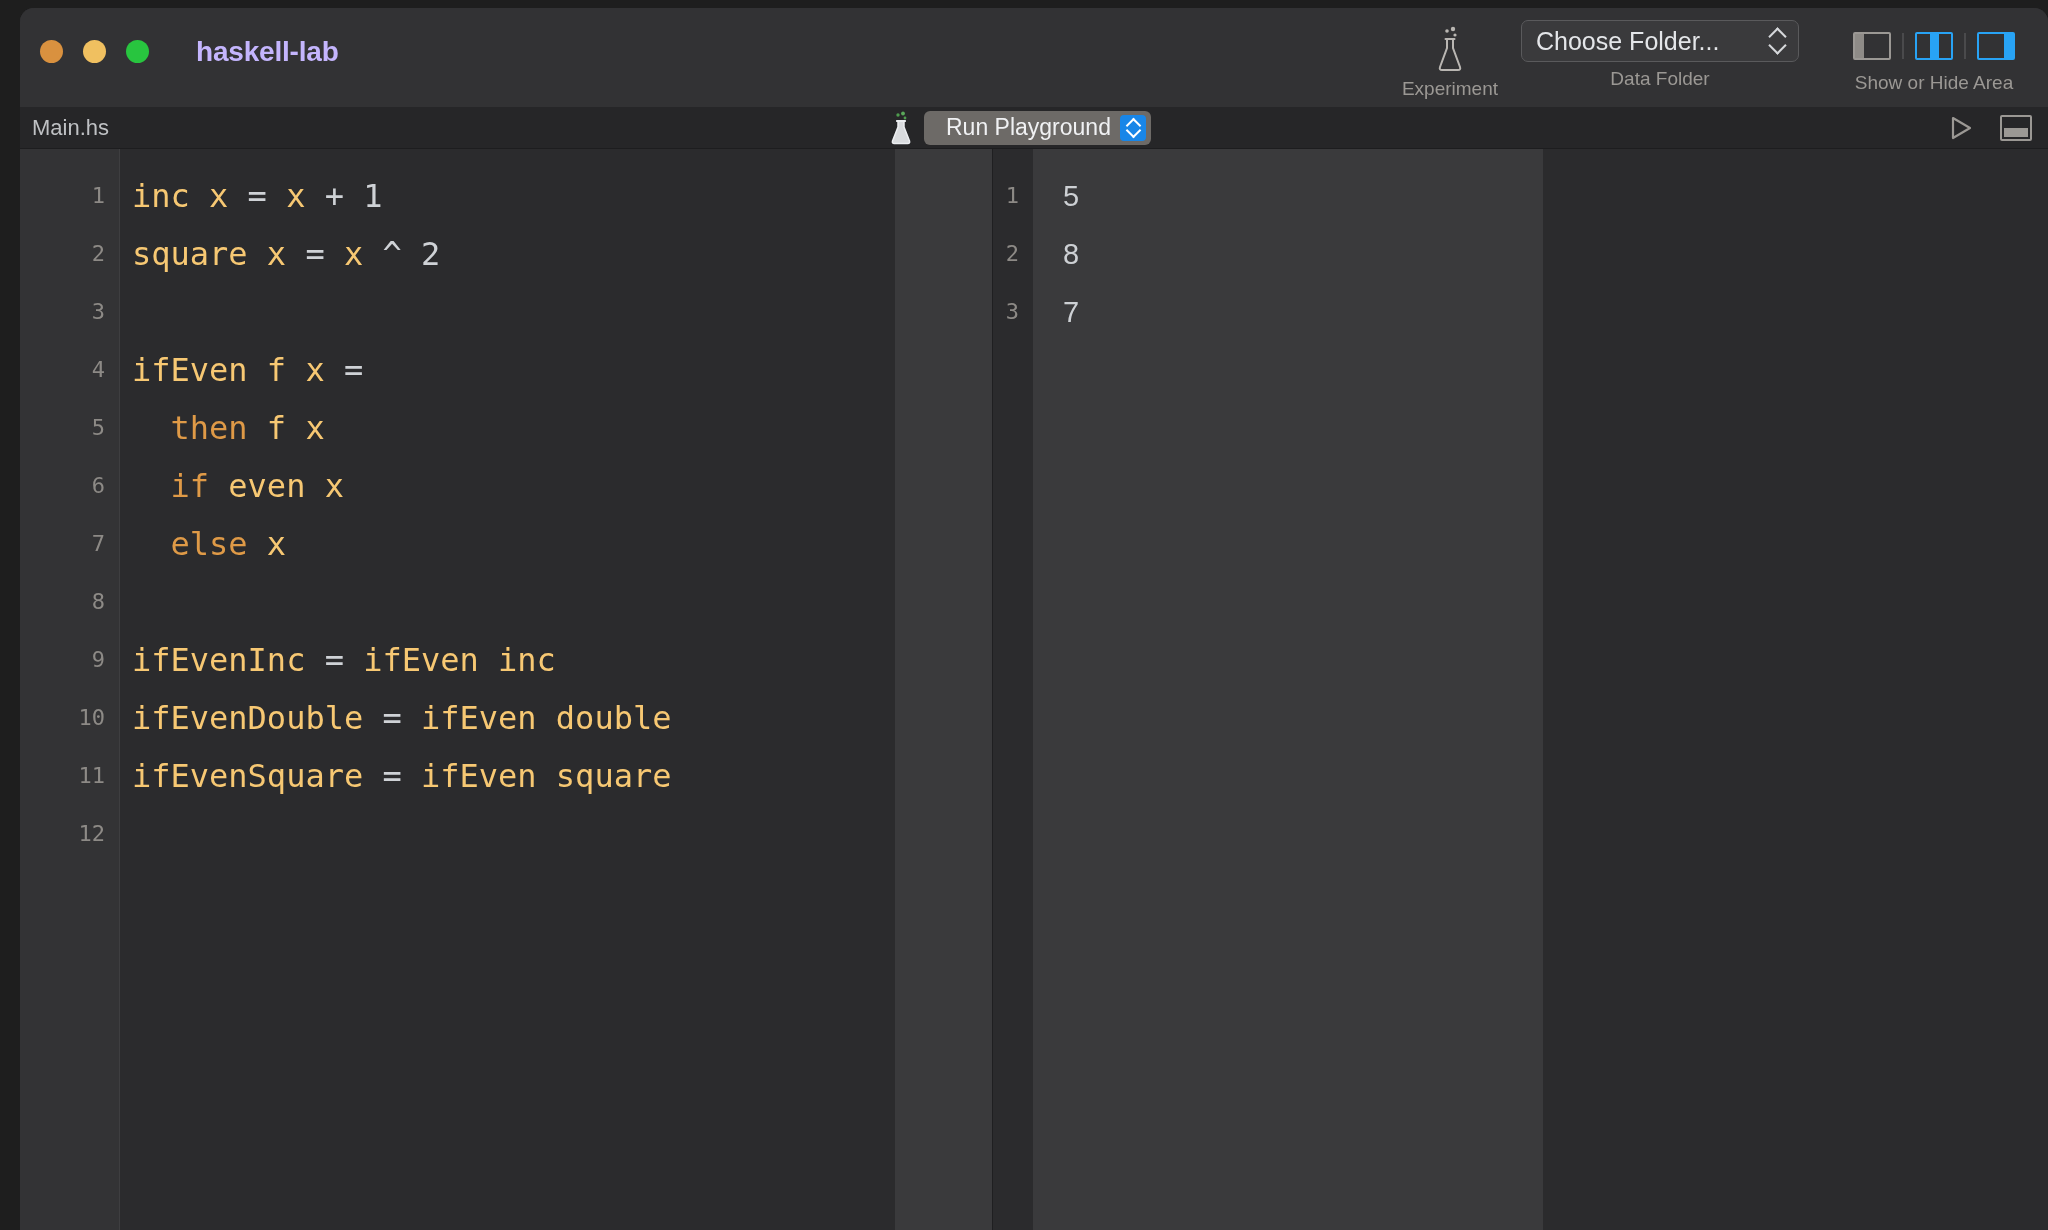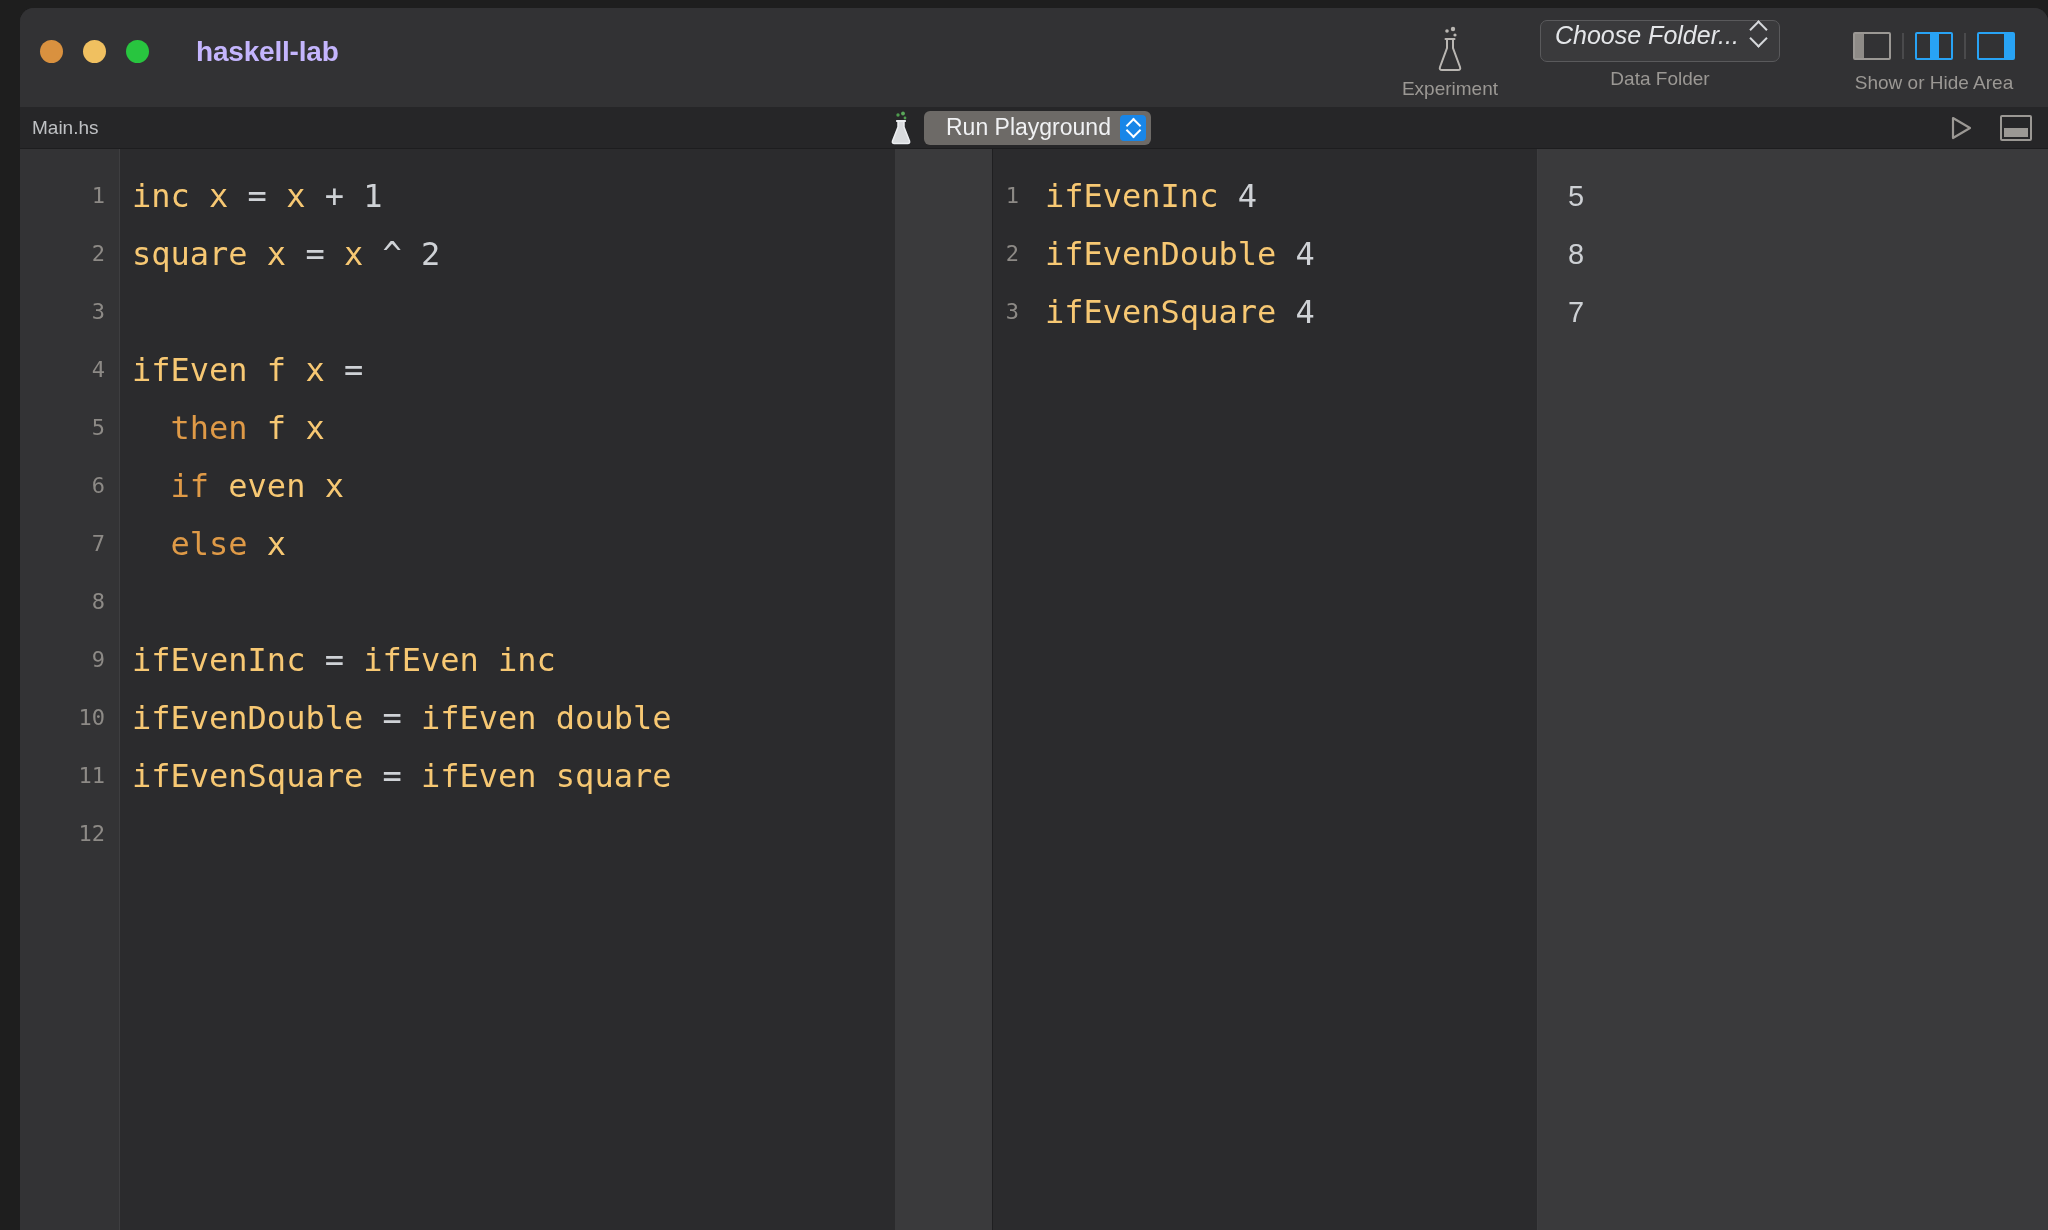--- a/index.html
+++ b/index.html
@@ -84,29 +84,29 @@
   .tb-datafolder { left: 1500px; top: 12px; width: 280px; }
   .tb-showhide   { left: 1800px; top: 18px; width: 228px; }
 
   .flask-icon {
     width: 32px;
     height: 46px;
     position: relative;
   }
 
   .popup-folder {
-    width: 240px;
+    width: 278px;
     height: 42px;
     border: 1px solid #5a5a5c;
     border-radius: 7px;
     background: #3a3a3c;
     display: flex;
+    align-items: center;
     padding: 0 12px 0 14px;
     justify-content: space-between;
-    font-style: italic;
   }
   .popup-folder .lbl {
     font-size: 25px;
     color: #e4e6e9;
     white-space: nowrap;
   }
 
   .stepper-chev {
     width: 16px;
     height: 26px;
@@ -166,21 +166,21 @@
   .editor-bar {
     height: 42px;
     background: #262628;
     flex: 0 0 auto;
     display: flex;
     align-items: center;
     position: relative;
     border-bottom: 1px solid #1d1d1f;
   }
   .tabname {
-    font-size: 19px;
+    font-size: 22px;
     color: #bfc1c4;
     padding-left: 12px;
   }
   .bar-spacer-left { width: 860px; flex: 0 0 auto; }
 
   .pg-bar-section {
     display: flex;
     align-items: center;
     flex: 1 1 auto;
     height: 100%;
@@ -471,25 +471,20 @@
     </div>
 
     <div class="splitter"></div>
 
     <div class="pg-pane">
       <div class="pg-gutter" id="pg-gutter">
           <div class="ln">1</div>
           <div class="ln">2</div>
           <div class="ln">3</div>
         </div>
-      <div class="pg-code" id="pg-code">
-          <div class="cl"><span class="tok-id">ifEvenInc</span><span class="tok-op"> </span><span class="tok-num">4</span></div>
-          <div class="cl"><span class="tok-id">ifEvenDouble</span><span class="tok-op"> </span><span class="tok-num">4</span></div>
-          <div class="cl"><span class="tok-id">ifEvenSquare</span><span class="tok-op"> </span><span class="tok-num">4</span></div>
-        </div>
       <div class="pg-results" id="pg-results">
           <div class="res">5</div>
           <div class="res">8</div>
           <div class="res">7</div>
         </div>
     </div>
 
   </div>
 
 </div>

